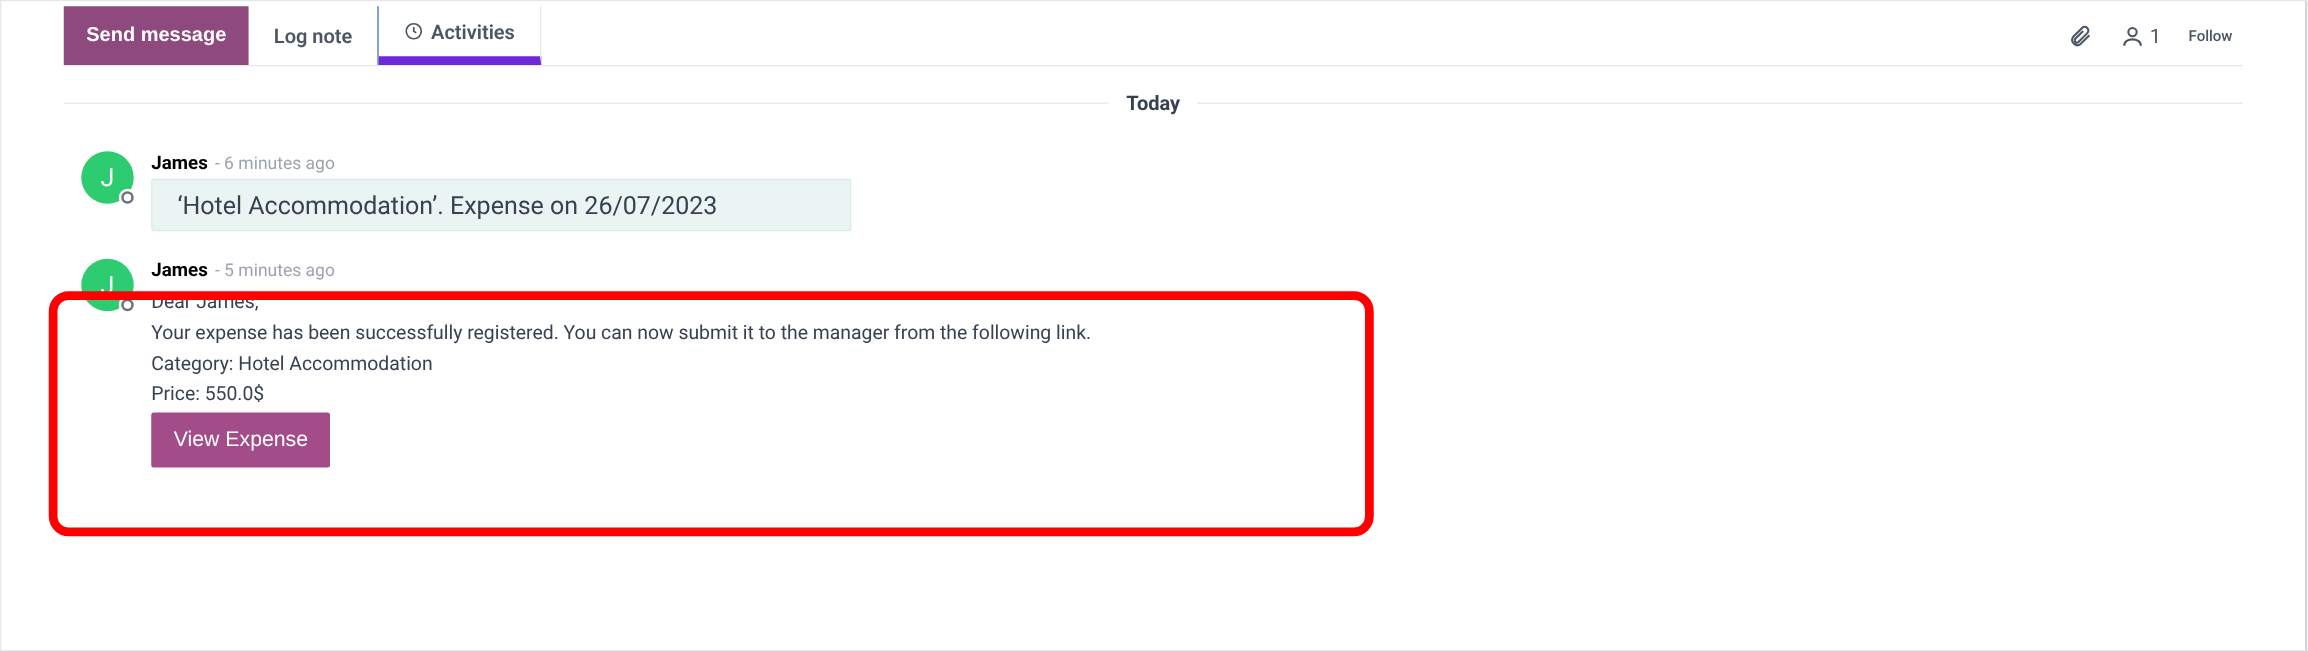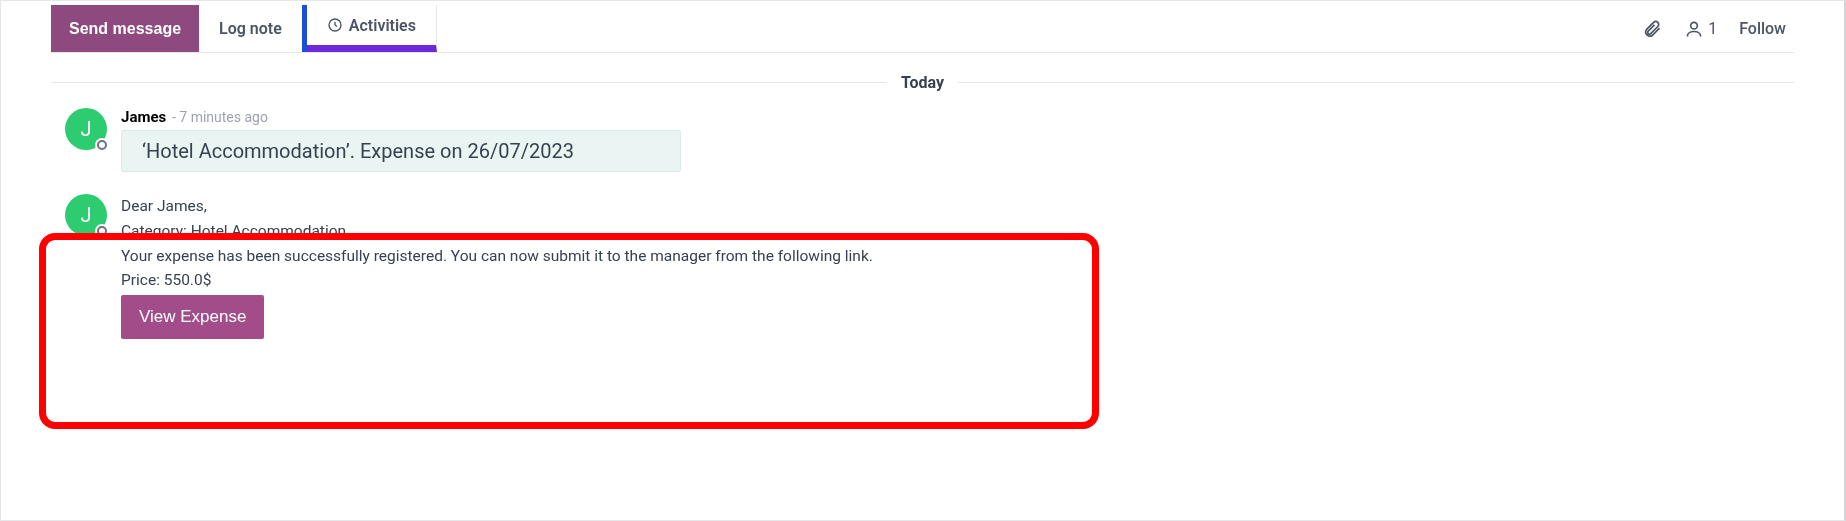--- a/index.html
+++ b/index.html
@@ -46,44 +46,44 @@
     padding: 0 18px;
     cursor: pointer;
   }
   .tab {
     display: flex;
     align-items: center;
     padding: 0 20px;
     font-weight: 600;
     font-size: 16px;
     color: #4b5563;
-    border-right: 5px solid #1d4ed8;
+    border-right: 1px solid #1d4ed8;
     cursor: pointer;
     background: #fff;
   }
   .tab:last-child { border-right: 1px solid #e5e7eb; border-bottom: 7px solid #6d28d9; }
   .tab svg { width: 16px; height: 16px; margin-right: 6px; stroke: #4b5563; }
 
   .toolbar-right {
     margin-left: auto;
     display: flex;
     align-items: center;
     gap: 22px;
     padding-right: 8px;
     color: #4b5563;
   }
   .toolbar-right .ico { cursor: pointer; display:flex; align-items:center; gap:4px; }
   .toolbar-right svg { width: 20px; height: 20px; stroke:#4b5563; fill:none; stroke-width:2; }
-  .follow-link { color:#4b5563; font-weight:500; font-size:16px; cursor:pointer; }
+  .follow-link { color:#4b5563; font-weight:500; font-size:12px; cursor:pointer; }
 
   
   .sep {
     display:flex;
     align-items:center;
-    margin: 20px 50px 10px 50px;
+    margin: 20px 50px 23px 50px;
   }
   .sep::before, .sep::after {
     content:"";
     flex:1;
     border-top:1px solid #e5e7eb;
   }
   .sep-label {
     padding:0 14px;
     font-weight:700;
     color:#374151;
@@ -211,38 +211,42 @@
   <div class="thread">
 
     <div class="msg">
       <div class="avatar">
         <span>J</span>
         <span class="presence"></span>
       </div>
       <div class="msg-body">
         <div class="msg-head">
           <span class="author">James</span>
-          <span class="time">- 7 minutes ago</span>
+          <span class="time">- 6 minutes ago</span>
         </div>
         <div class="note-card">
           <span>‘Hotel Accommodation’. Expense on 26/07/2023</span>
         </div>
       </div>
     </div>
 
     <div class="msg" style="margin-top:6px;">
       <div class="avatar">
         <span>J</span>
         <span class="presence"></span>
       </div>
       <div class="msg-body">
+        <div class="msg-head">
+          <span class="author">James</span>
+          <span class="time">- 5 minutes ago</span>
+        </div>
         <div class="body-lines">
           <div>Dear James,</div>
+          <div>Your expense has been successfully registered. You can now submit it to the manager from the following link.</div>
           <div>Category: Hotel Accommodation</div>
-          <div>Your expense has been successfully registered. You can now submit it to the manager from the following link.</div>
           <div>Price: 550.0$</div>
         </div>
         <button class="btn-view">View Expense</button>
       </div>
     </div>
 
   </div>
 
   <div class="highlight-box" style="left:38px; top:232px; width:1060px; height:196px;"></div>
 

